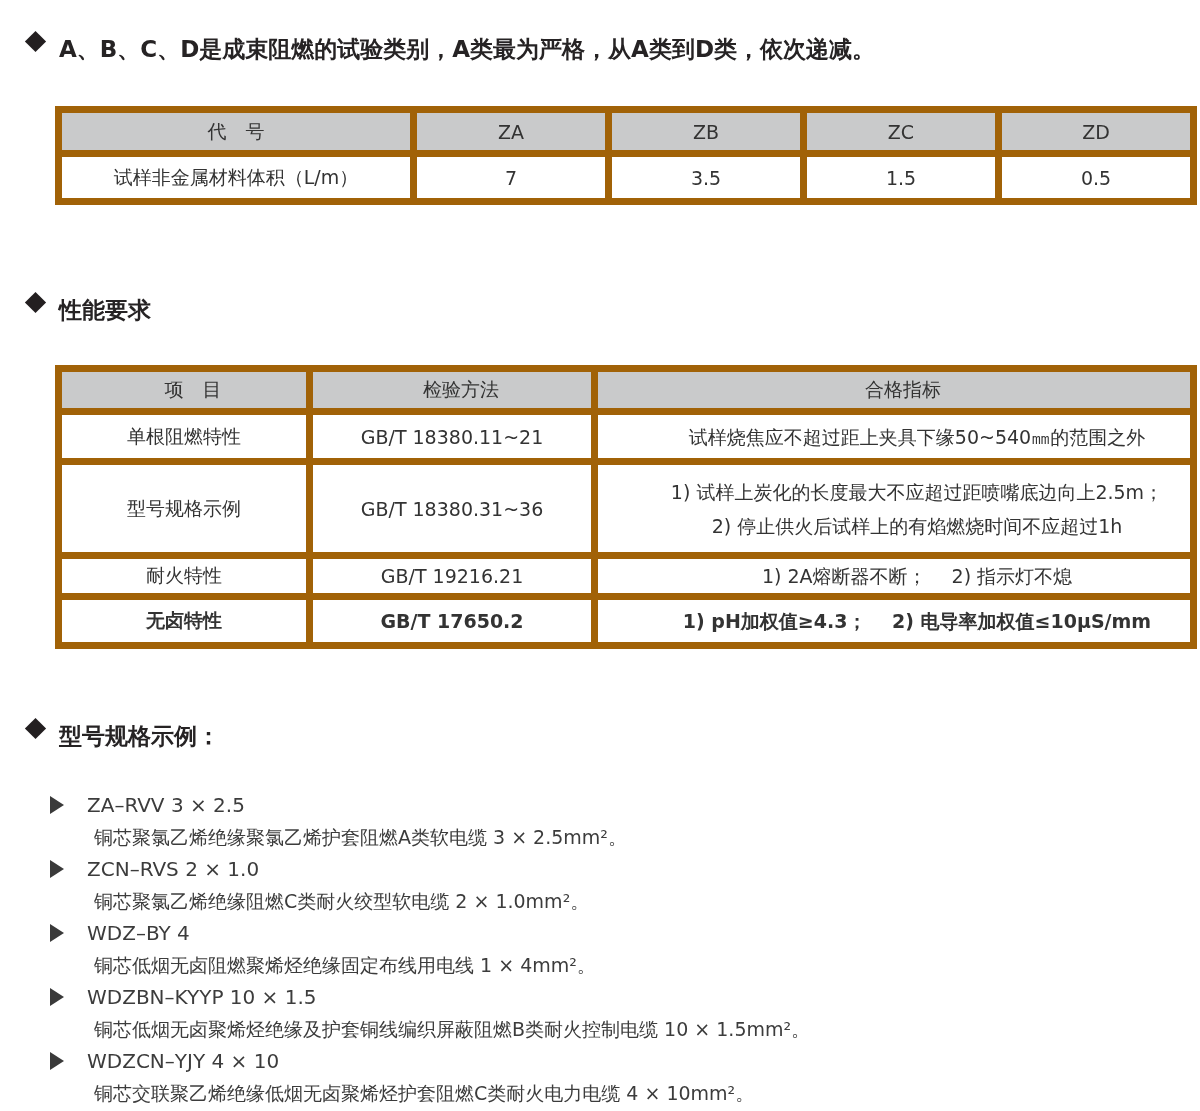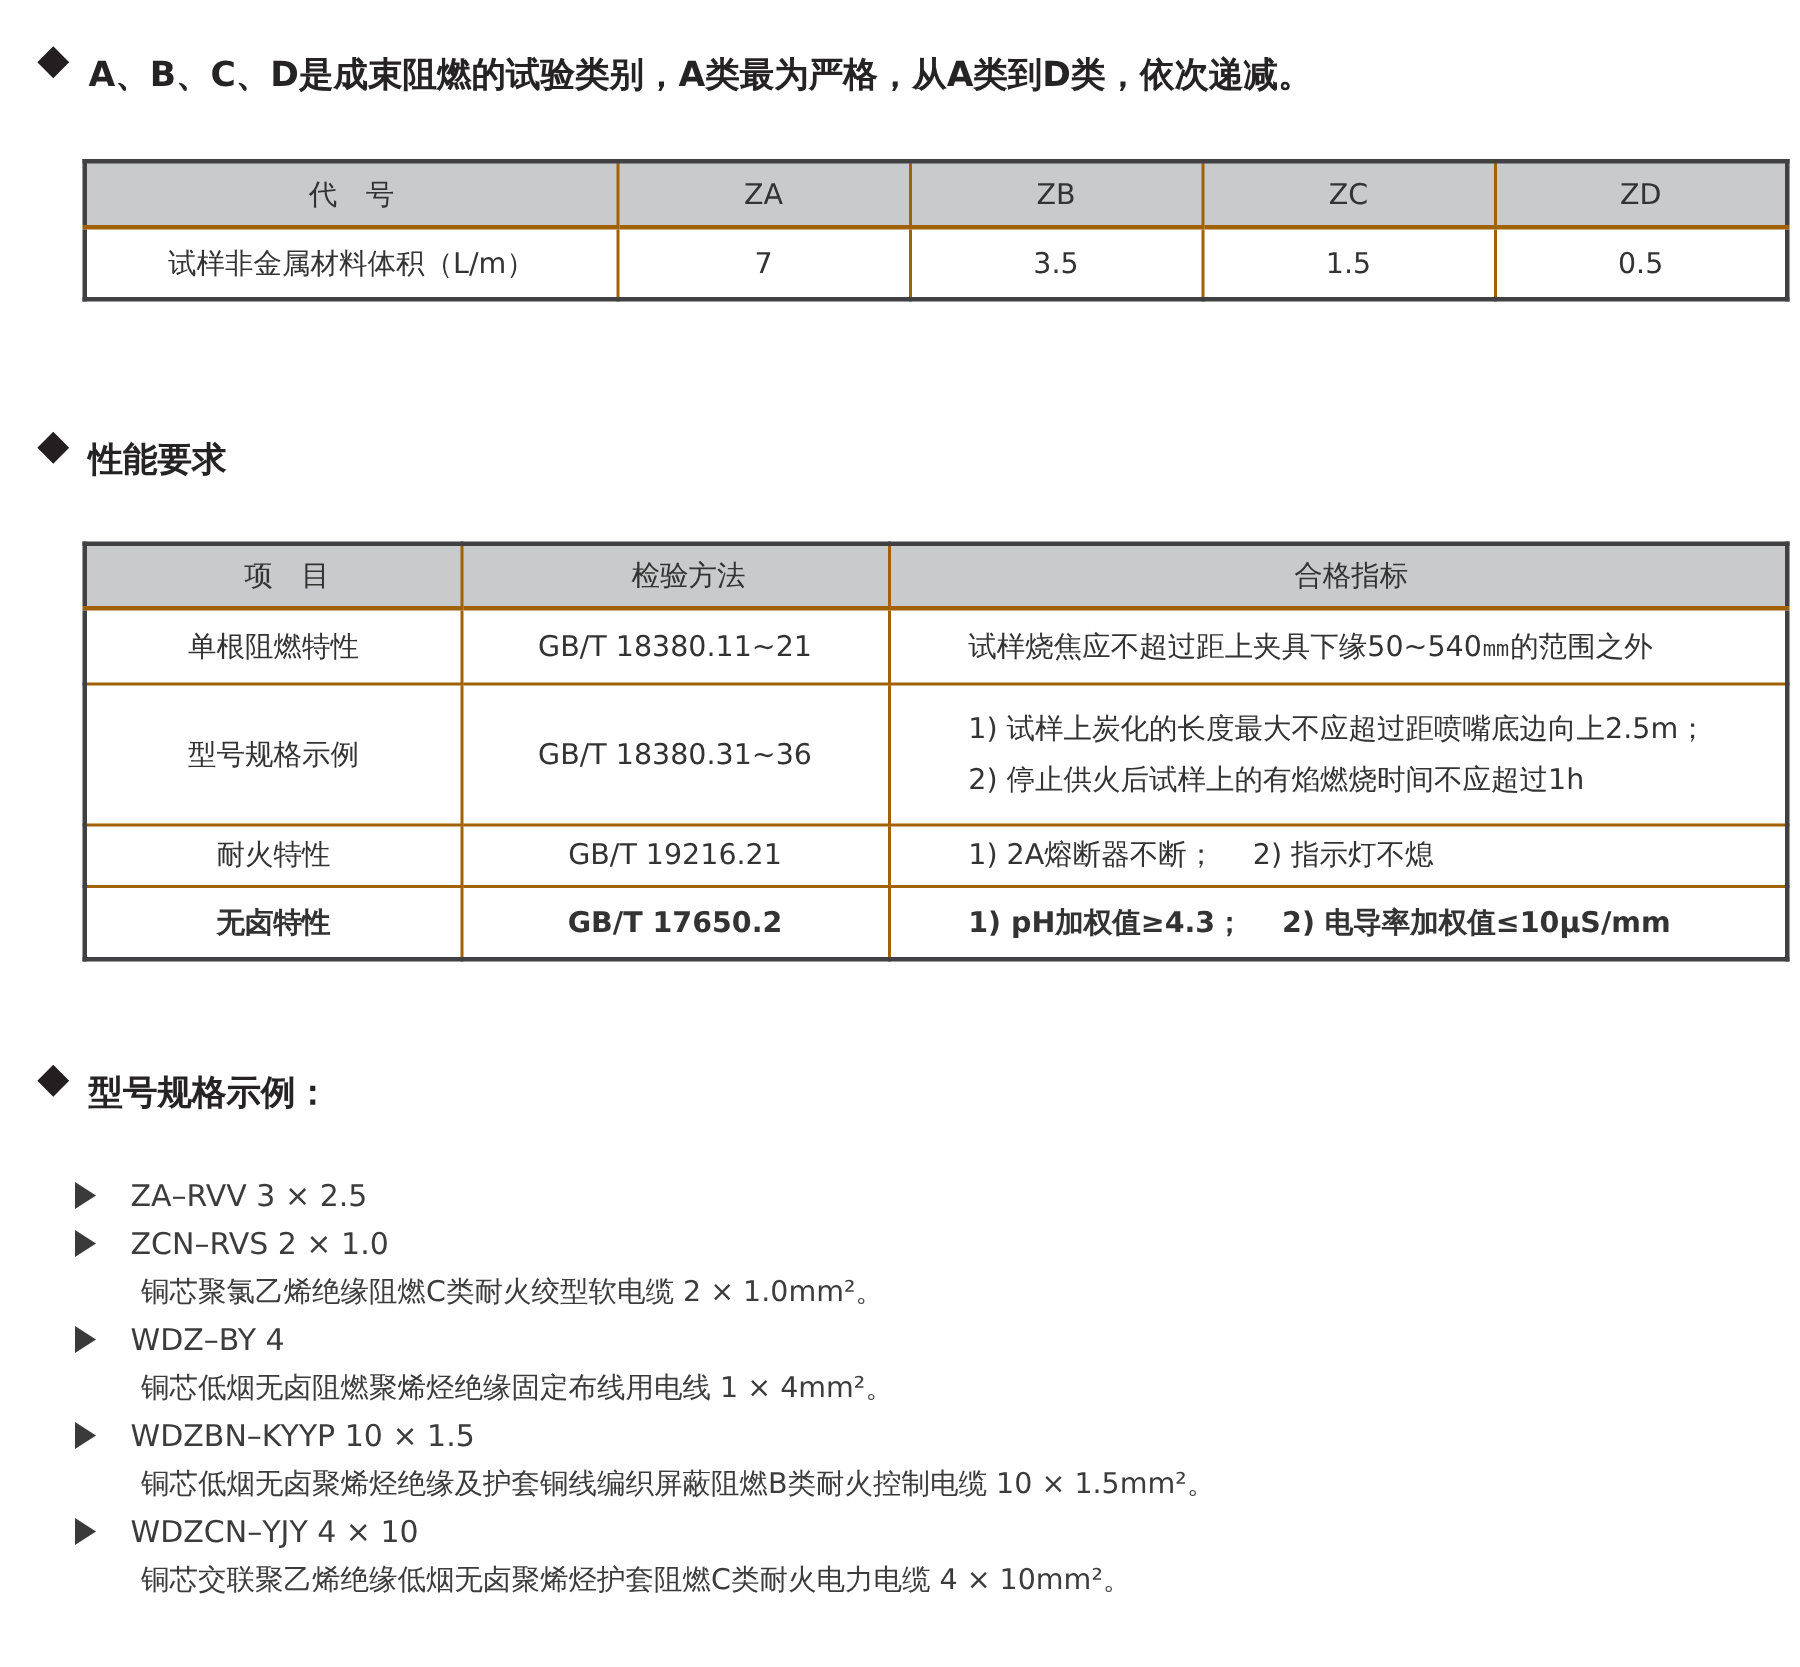--- a/index.html
+++ b/index.html
@@ -39,40 +39,40 @@
     border-collapse: collapse;
     table-layout: fixed;
     margin-left: 55px;
     width: 1135px;
     font-size: 19px;
     color: #333333;
   }
   .t1 { margin-top: 42px; }
   .t2 { margin-top: 40px; }
   th, td {
-    border: 2px solid #a16207;
+    border: 7px solid #a16207;
     text-align: center;
     vertical-align: middle;
     padding: 0 6px;
     font-weight: normal;
   }
   th {
     background: #c9cacb;
     border-bottom-width: 3px;
   }
   table { border-bottom-width: 3px; border-style: solid; border-color: #414042; }
   .t1 th { height: 44px; }
   .t1 td { height: 48px; }
   .t2 th { height: 43px; padding-left: 24px; }
   .t2 .r1 td { height: 50px; }
   .t2 .r2 td { height: 94px; }
   .t2 .r3 td { height: 41px; }
   .t2 .r4 td { height: 49px; font-weight: bold; }
   td.criteria {
-    text-align: left;
+    text-align: center;
     padding-left: 52px;
     line-height: 34px;
   }
 
   
   .examples { margin-top: 38px; }
   .example-title {
     display: flex;
     align-items: center;
     margin-left: 50px;
@@ -191,20 +191,21 @@
     <span>型号规格示例：</span>
   </div>
 
   <div class="examples">
 
     <div class="example">
       <div class="example-title">
         <span class="tri"></span>
         <span>ZA–RVV 3 × 2.5</span>
       </div>
+      <div class="example-desc">铜芯聚氯乙烯绝缘聚氯乙烯护套阻燃A类软电缆 3 × 2.5mm²。</div>
     </div>
 
     <div class="example">
       <div class="example-title">
         <span class="tri"></span>
         <span>ZCN–RVS 2 × 1.0</span>
       </div>
       <div class="example-desc">铜芯聚氯乙烯绝缘阻燃C类耐火绞型软电缆 2 × 1.0mm²。</div>
     </div>
 

